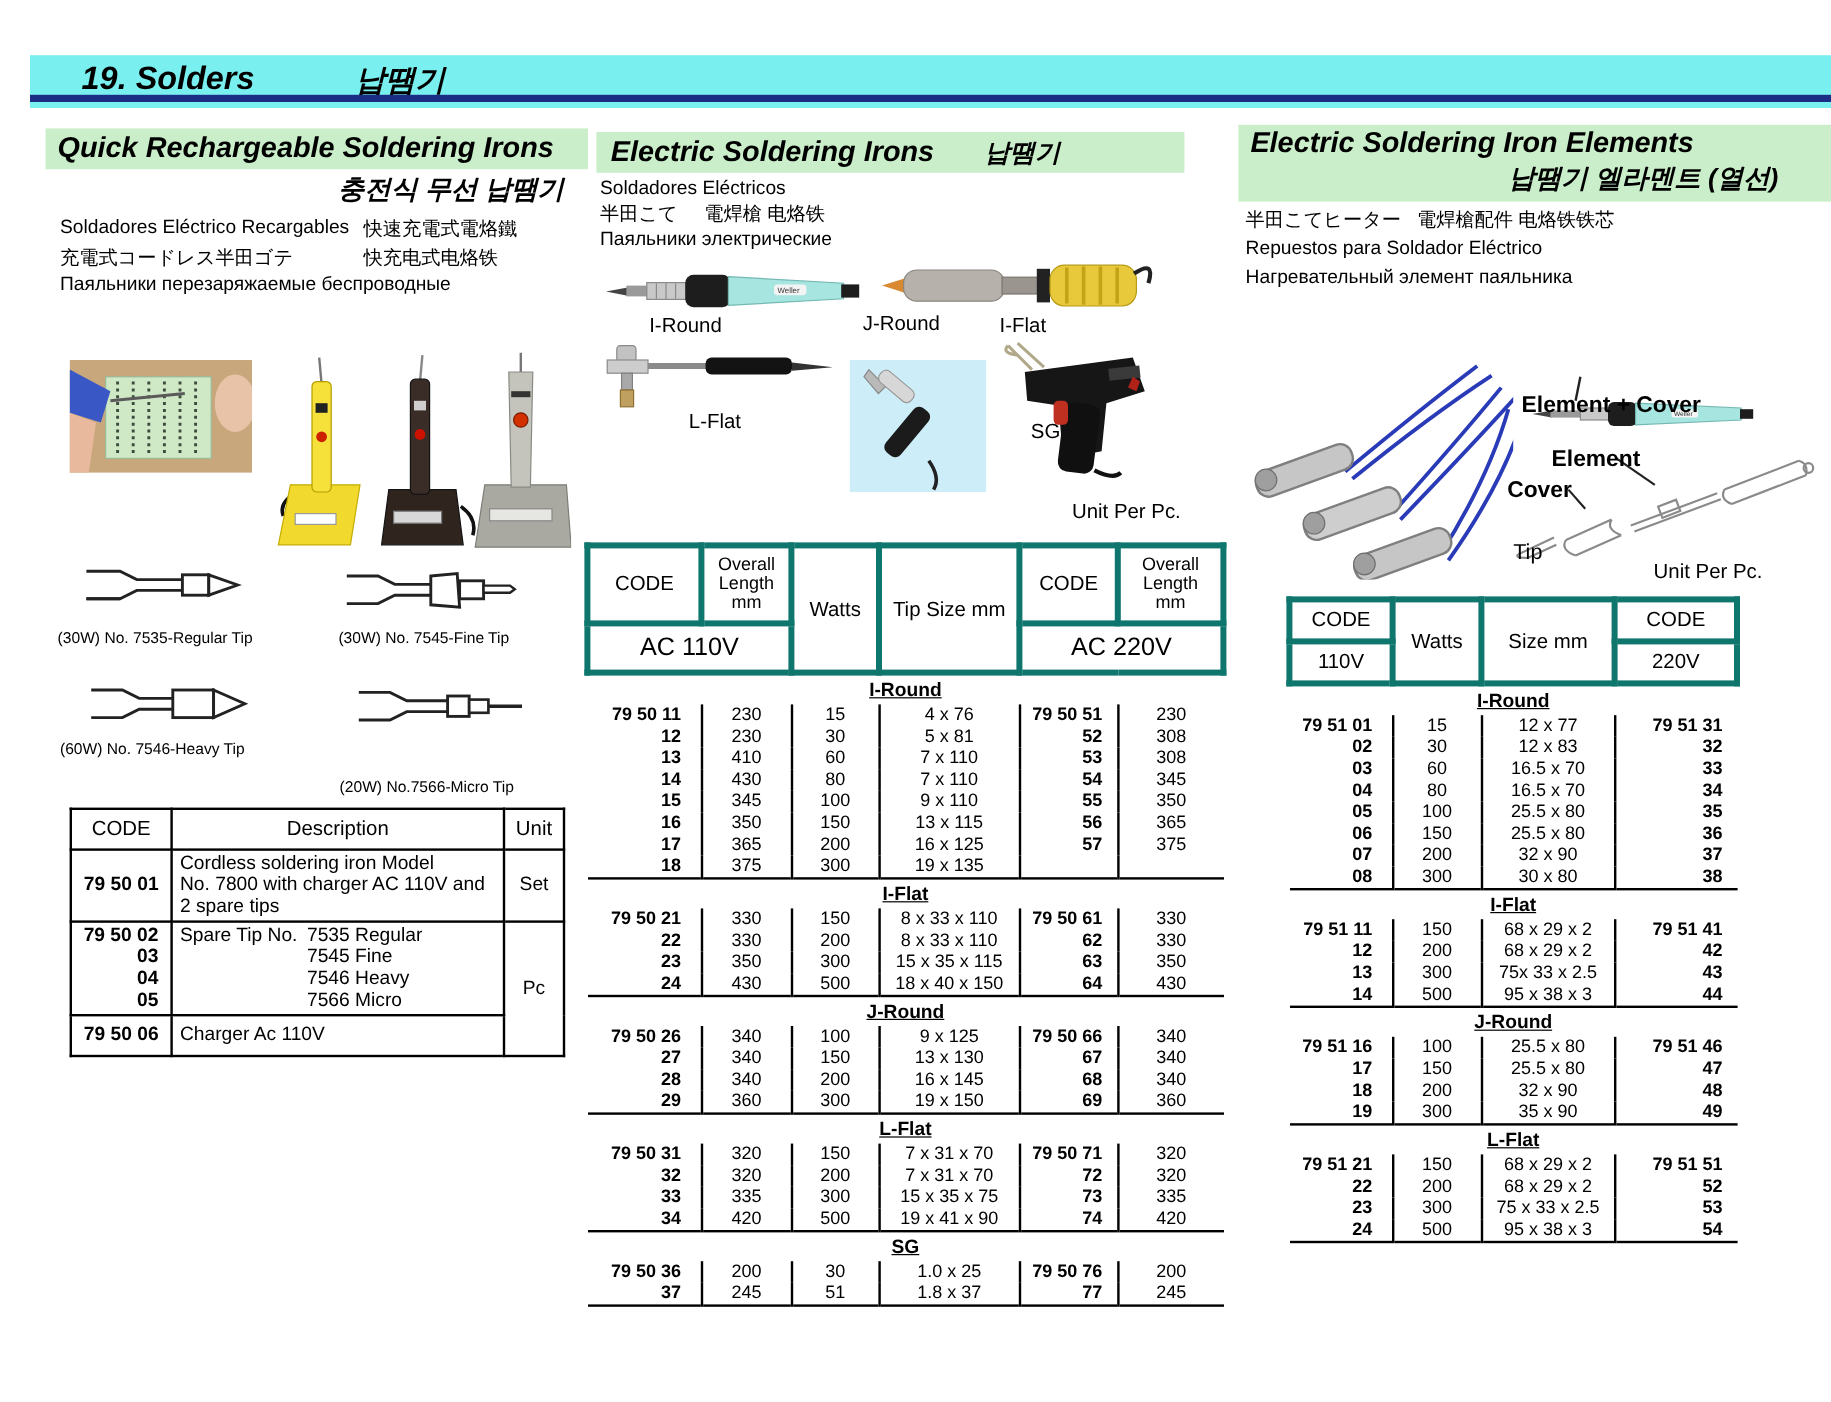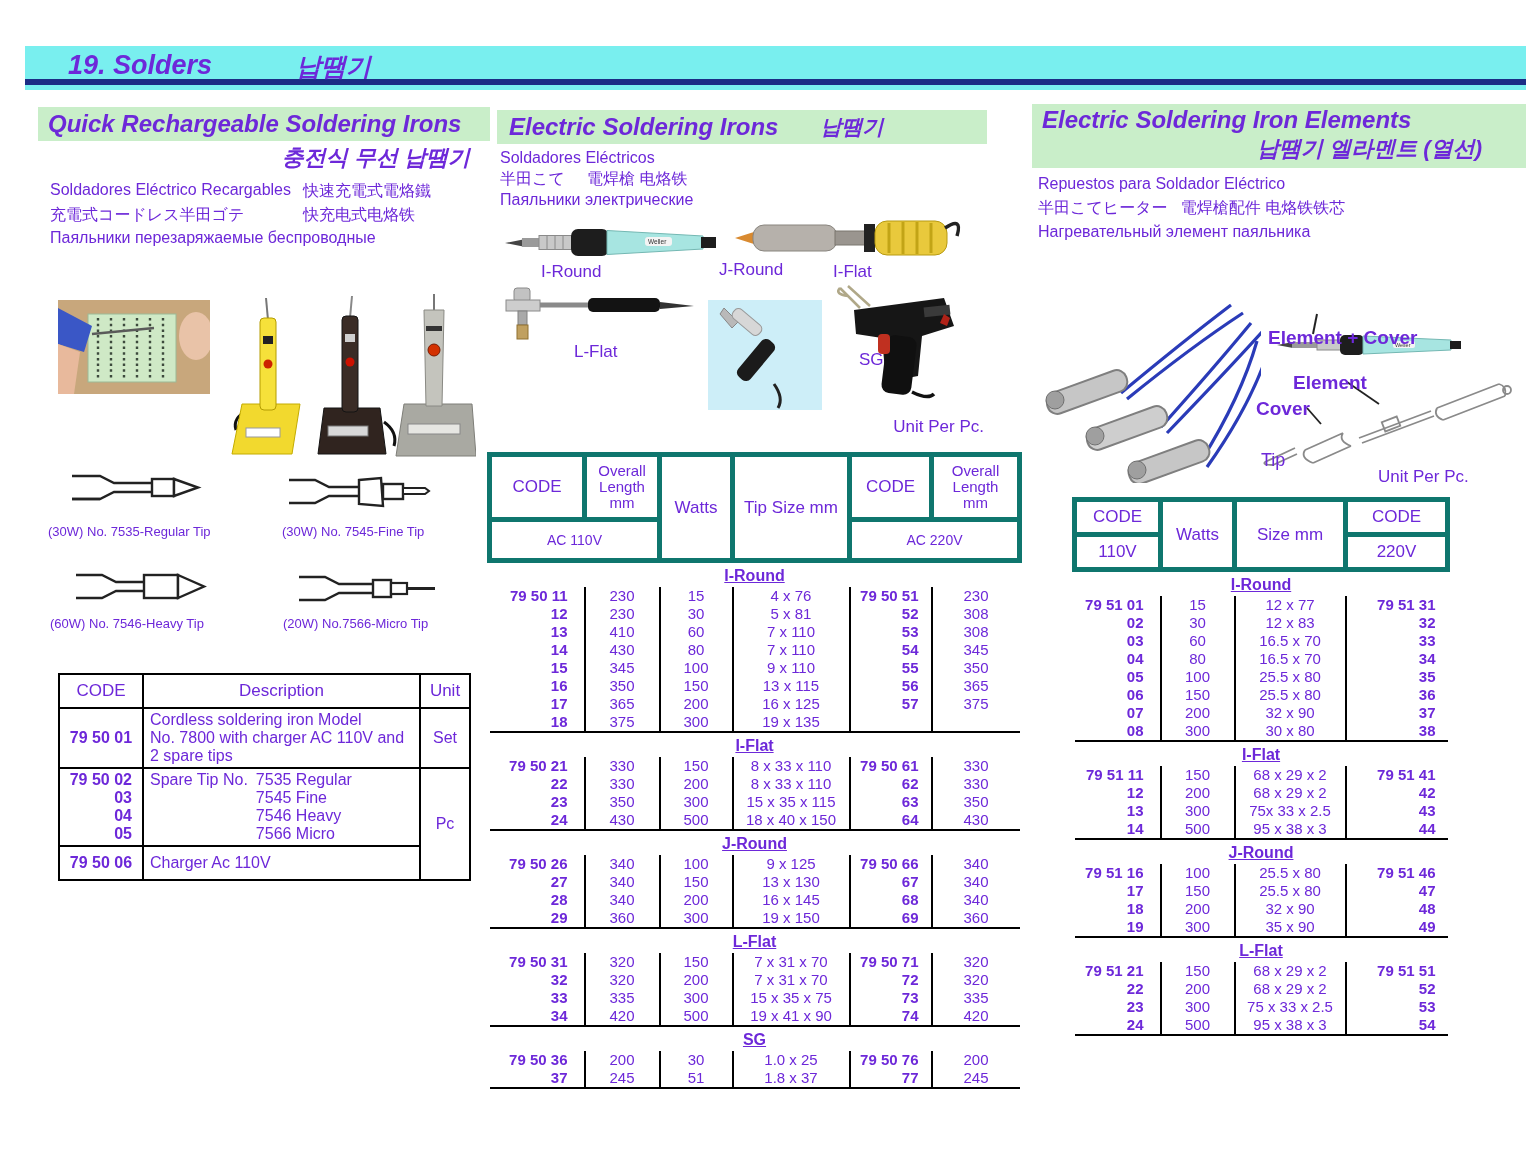--- a/index.html
+++ b/index.html
@@ -1,17 +1,17 @@
 <!DOCTYPE html>
 <html><head>
 <meta charset="utf-8">
 <style>
   html,body { margin:0; padding:0; background:#ffffff; }
   .page { position:relative; width:1526px; height:1168px; background:#fff; overflow:hidden;
-          font-family:"Liberation Sans","DejaVu Sans",sans-serif; color:#6d28d9; }
+          font-family:"Liberation Sans","DejaVu Sans",sans-serif; color:#000000; }
 
   
   .hdr-bar  { position:absolute; left:25px; top:46px; right:0; height:44px; background:#79efef; }
   .hdr-rule { position:absolute; left:25px; top:79px; right:0; height:6px; background:#1b2d85; }
   .hdr-title    { position:absolute; left:68px;  top:50px; font-size:27px; font-weight:bold; font-style:italic; }
   .hdr-title-kr { position:absolute; left:296px; top:50px; font-size:25px; font-weight:bold; font-style:italic; }
 
   .green { background:#c9eec9; }
   .b-i   { font-weight:bold; font-style:italic; }
 
@@ -52,21 +52,21 @@
   .spec tbody td { border-left:2px solid #000; }
   .spec tbody td:first-child { border-left:none; }
   .spec tbody td.sec { border:none; text-align:center; font-weight:bold; font-size:16px;
                        text-decoration:underline; padding:4px 0 2px 0; }
   .spec tbody td.code { text-align:right; padding-right:16px; font-weight:bold; }
   .spec tbody td.c2   { padding-right:12px; }
   .spec tbody td.num  { text-align:center; }
   .spec tbody tr.d { height:18px; }
   .th-code { font-size:17px; }
   .th-sm   { font-size:15px; line-height:16px; }
-  .th-ac   { font-weight:bold; font-size:14px; height:36px;text-align:center; }
+  .th-ac   { font-weight:bold; font-size:21px; height:36px;text-align:center; }
   .th-ac-s { font-weight:bold; font-size:17px; height:30px; }
 
   
   .rt-green { position:absolute; left:1032px; top:104px; width:490px; height:62px; padding:2px 14px 0 10px; }
   .rt-title { font-size:24px; font-weight:bold; font-style:italic; }
   .rt-kr    { font-size:22px; font-weight:bold; font-style:italic; text-align:right; padding-right:50px; }
   .r-desc   { position:absolute; left:1038px; top:172px; font-size:16px; line-height:24px; }
   .r-lbl  { position:absolute; font-weight:bold; font-size:19px; }
 
   svg { position:absolute; }
@@ -169,21 +169,21 @@
 
   <svg style="left:295px; top:570px;" width="148" height="38" viewBox="0 0 148 38">
     <g stroke="#222" stroke-width="2.4" fill="none">
       <path d="M4 7 h26 l14 7 h34"></path>
         <path d="M4 30 h26 l14 -7 h34"></path>
     </g>
     <rect x="78" y="10" width="18" height="17" fill="#fff" stroke="#222" stroke-width="2.4"></rect>
     <rect x="96" y="13" width="16" height="11" fill="#fff" stroke="#222" stroke-width="2.2"></rect>
     <line x1="112" y1="18.5" x2="140" y2="18.5" stroke="#222" stroke-width="3"></line>
   </svg>
-  <div class="tip-label" style="left:283px; top:616px;">(20W) No.7566-Micro Tip</div>
+  <div class="tip-label" style="left:283px; top:648px;">(20W) No.7566-Micro Tip</div>
 
   <table class="ltab">
     <colgroup>
         <col style="width:84px">
         <col style="width:277px">
         <col style="width:50px">
       </colgroup>
     <thead>
       <tr>
         <th>CODE</th>
@@ -522,22 +522,22 @@
           <td class="num">245</td>
         </tr>
       </tbody>
     </table>
 
   <div class="rt-green green">
     <div class="rt-title">Electric Soldering Iron Elements</div>
     <div class="rt-kr">납땜기 엘라멘트 (열선)</div>
   </div>
   <div class="r-desc">
+    <div>半田こてヒーター&nbsp;&nbsp;&nbsp;電焊槍配件 电烙铁铁芯</div>
     <div>Repuestos para Soldador Eléctrico</div>
-    <div>半田こてヒーター&nbsp;&nbsp;&nbsp;電焊槍配件 电烙铁铁芯</div>
     <div>Нагревательный элемент паяльника</div>
   </div>
 
   <svg style="left:1035px; top:295px;" width="226" height="188" viewBox="0 0 226 188">
     <g stroke="#2a3bb8" stroke-width="3.2" fill="none">
       <path d="M86 98 q60 -50 110 -88"></path>
         <path d="M92 104 q64 -52 116 -86"></path>
       <path d="M126 132 q52 -58 90 -104"></path>
         <path d="M132 138 q56 -58 96 -102"></path>
       <path d="M166 166 q40 -64 56 -120"></path>

